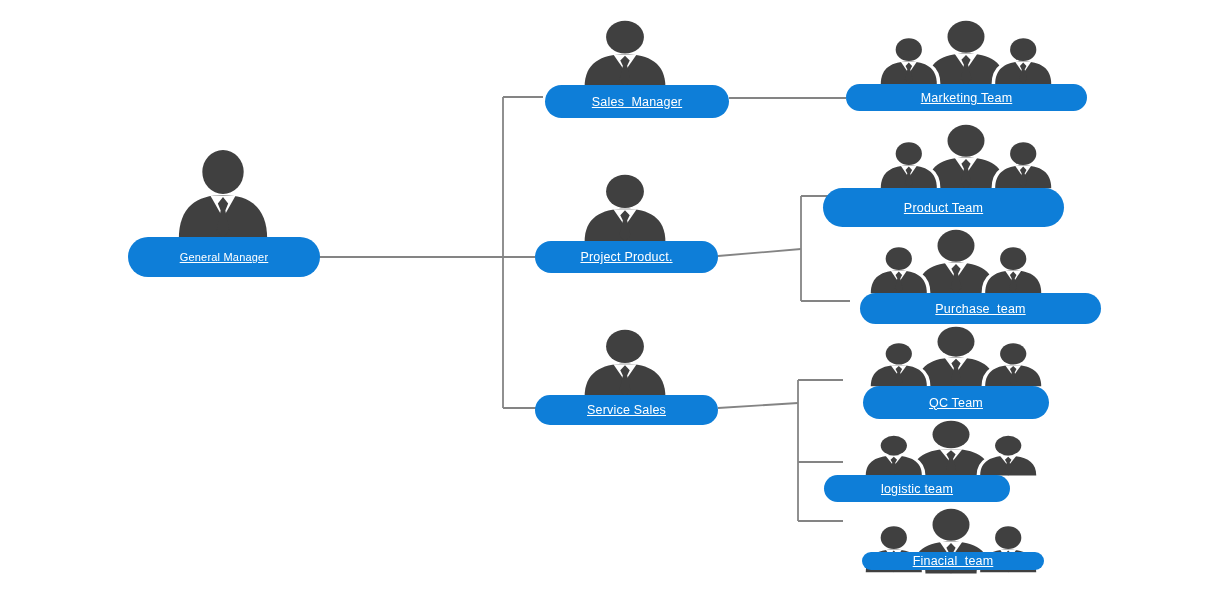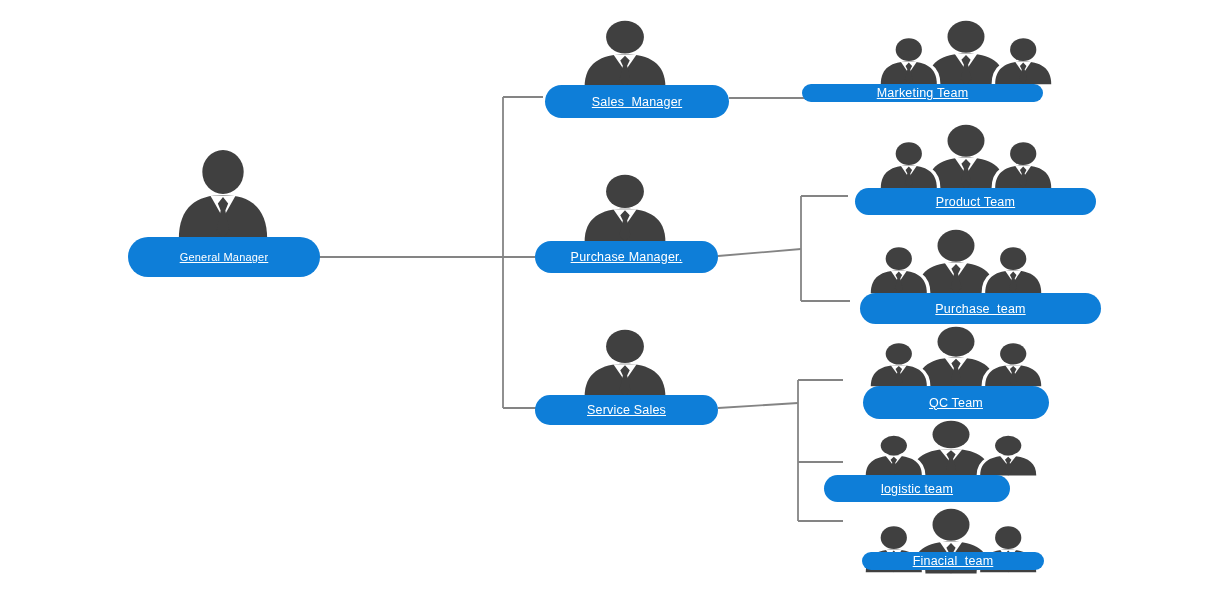--- a/index.html
+++ b/index.html
@@ -121,45 +121,45 @@
         <use href="#person-shape"></use>
       </svg>
     <div class="pill" style="left:545px;top:85px;width:184px;height:33px">Sales  Manager</div>
   </div>
 
   
   <div class="node">
     <svg class="icon" style="left:582px;top:174px;width:86px;height:68px" viewBox="0 0 100 90" preserveAspectRatio="none">
         <use href="#person-shape"></use>
       </svg>
-    <div class="pill" style="left:535px;top:241px;width:183px;height:32px">Purchase Manager.</div>
+    <div class="pill" style="left:535px;top:241px;width:183px;height:32px">Project Product.</div>
   </div>
 
   
   <div class="node">
     <svg class="icon" style="left:582px;top:329px;width:86px;height:68px" viewBox="0 0 100 90" preserveAspectRatio="none">
         <use href="#person-shape"></use>
       </svg>
     <div class="pill" style="left:535px;top:395px;width:183px;height:30px">Service Sales</div>
   </div>
 
   
   <div class="node">
     <svg class="icon" style="left:878px;top:20px;width:176px;height:66px" viewBox="0 0 180 78" preserveAspectRatio="none">
         <use href="#team-shape"></use>
       </svg>
-    <div class="pill" style="left:802px;top:84px;width:241px;height:18px">Marketing Team</div>
+    <div class="pill" style="left:846px;top:84px;width:241px;height:27px">Marketing Team</div>
   </div>
 
   
   <div class="node">
     <svg class="icon" style="left:878px;top:124px;width:176px;height:66px" viewBox="0 0 180 78" preserveAspectRatio="none">
         <use href="#team-shape"></use>
       </svg>
-    <div class="pill" style="left:855px;top:188px;width:241px;height:27px">Product Team</div>
+    <div class="pill" style="left:823px;top:188px;width:241px;height:39px">Product Team</div>
   </div>
 
   
   <div class="node">
     <svg class="icon" style="left:868px;top:229px;width:176px;height:66px" viewBox="0 0 180 78" preserveAspectRatio="none">
         <use href="#team-shape"></use>
       </svg>
     <div class="pill" style="left:860px;top:293px;width:241px;height:31px">Purchase  team</div>
   </div>
 

